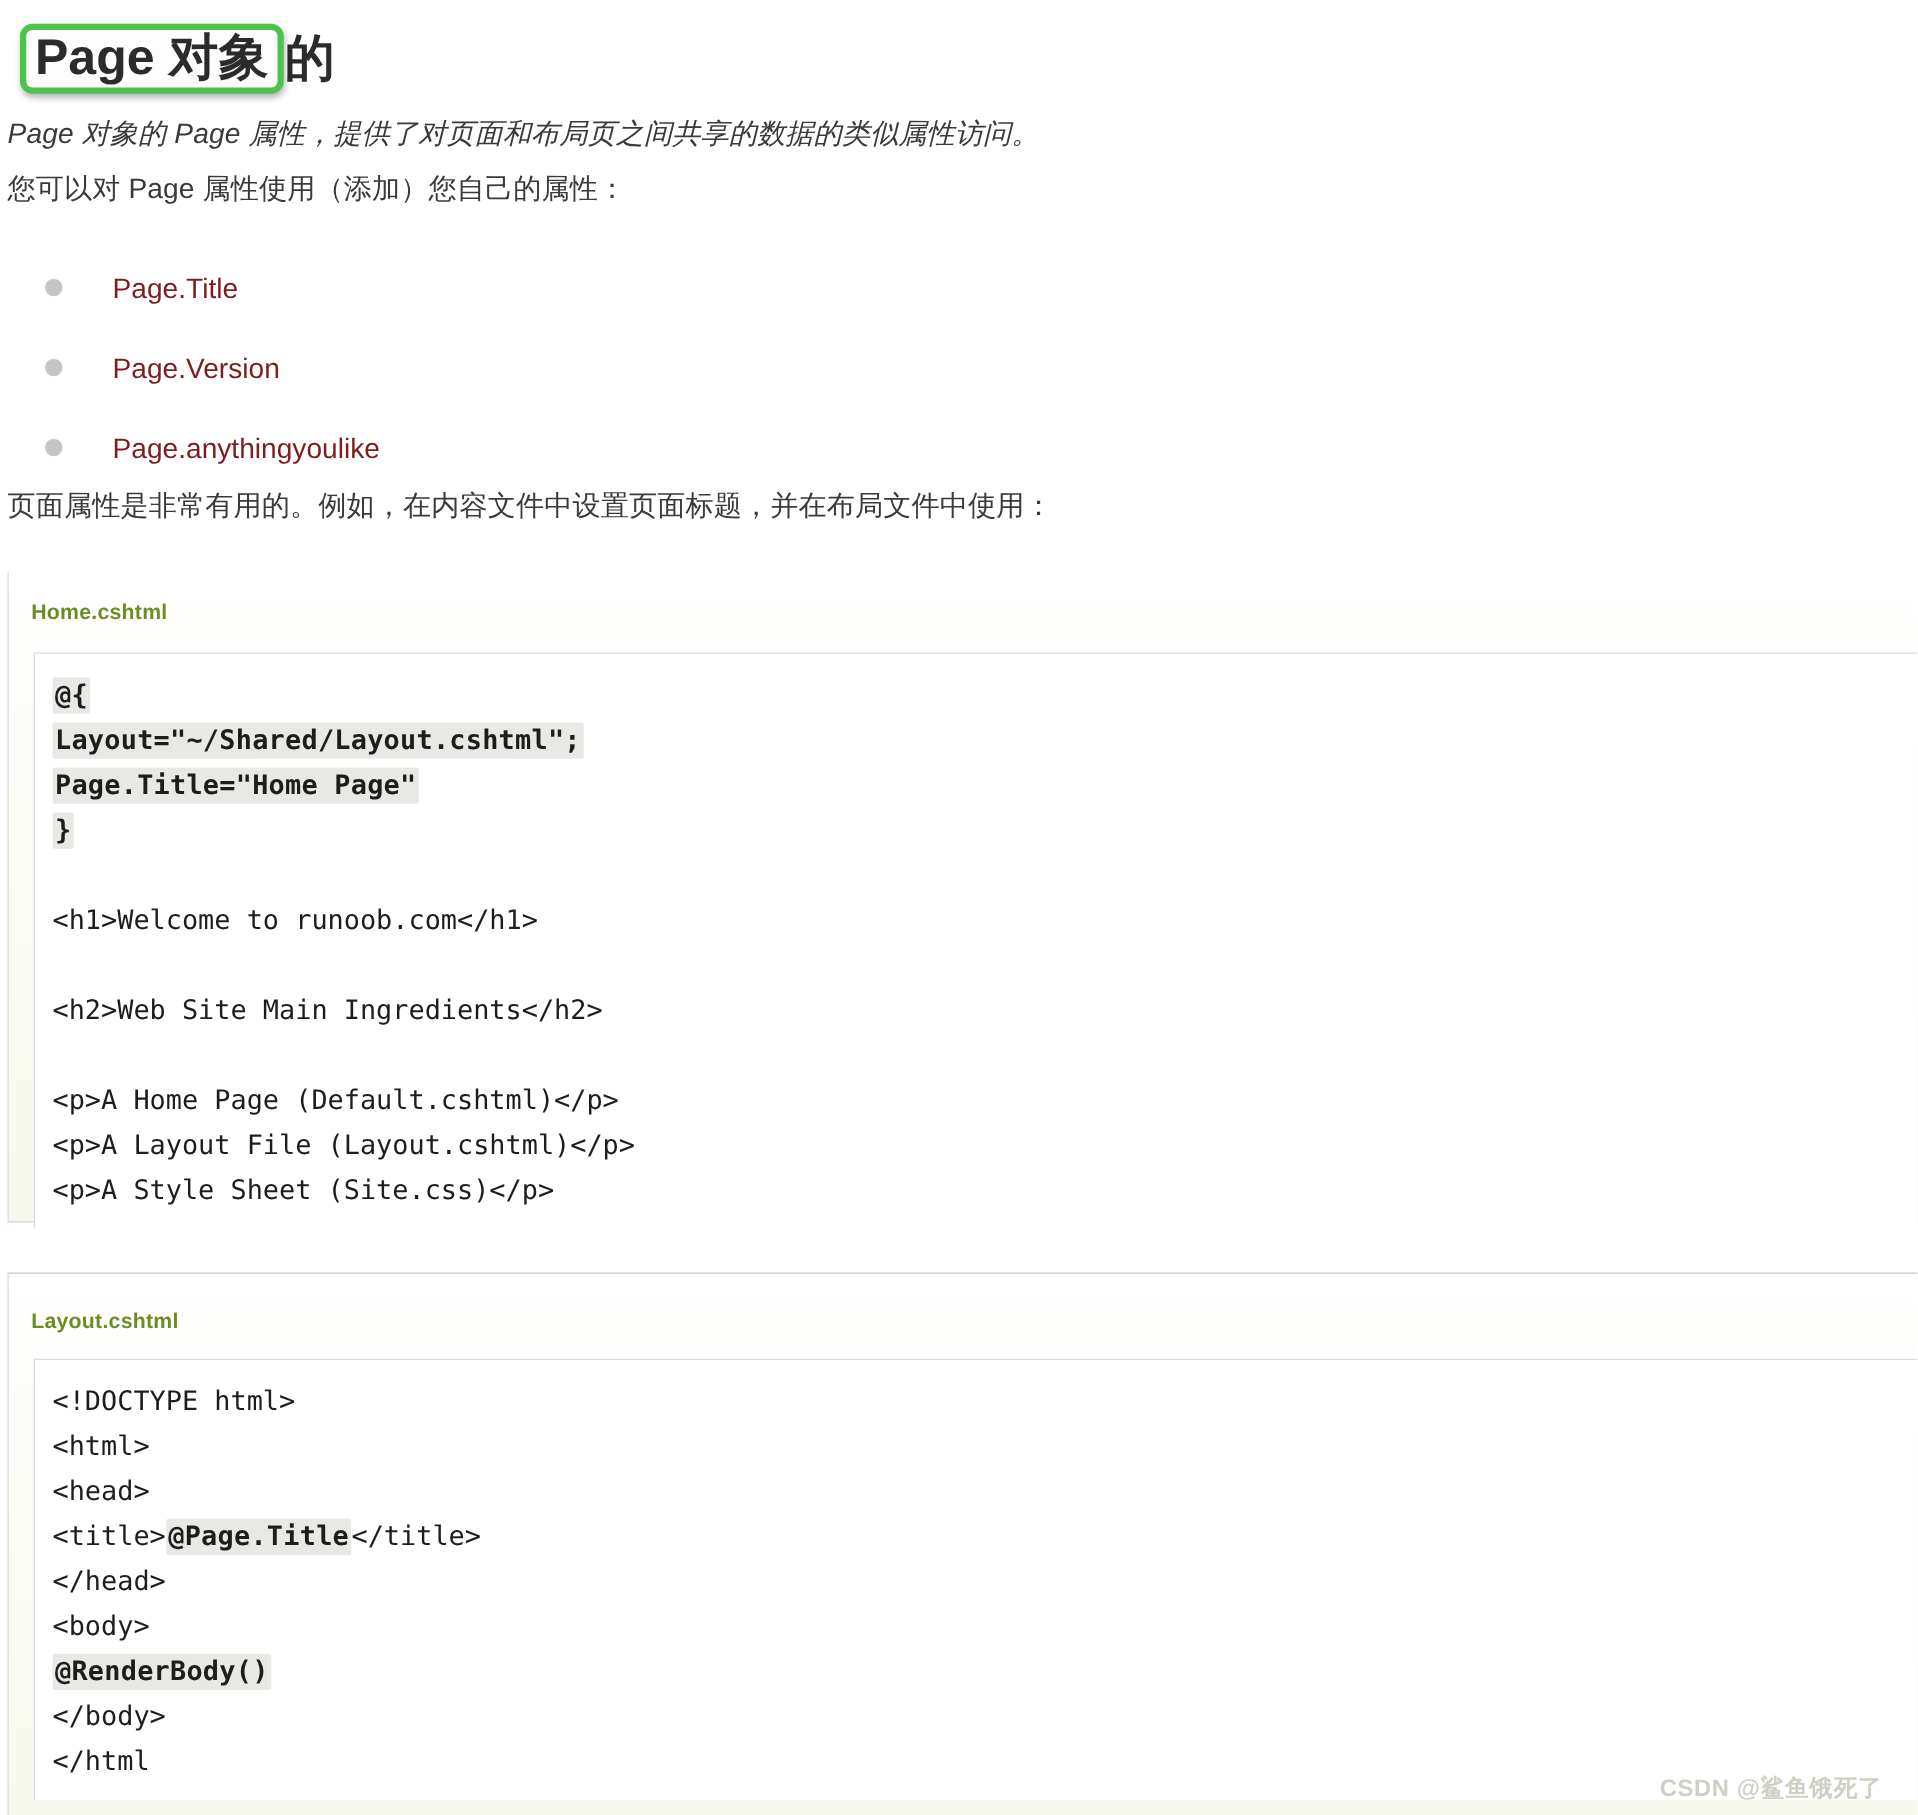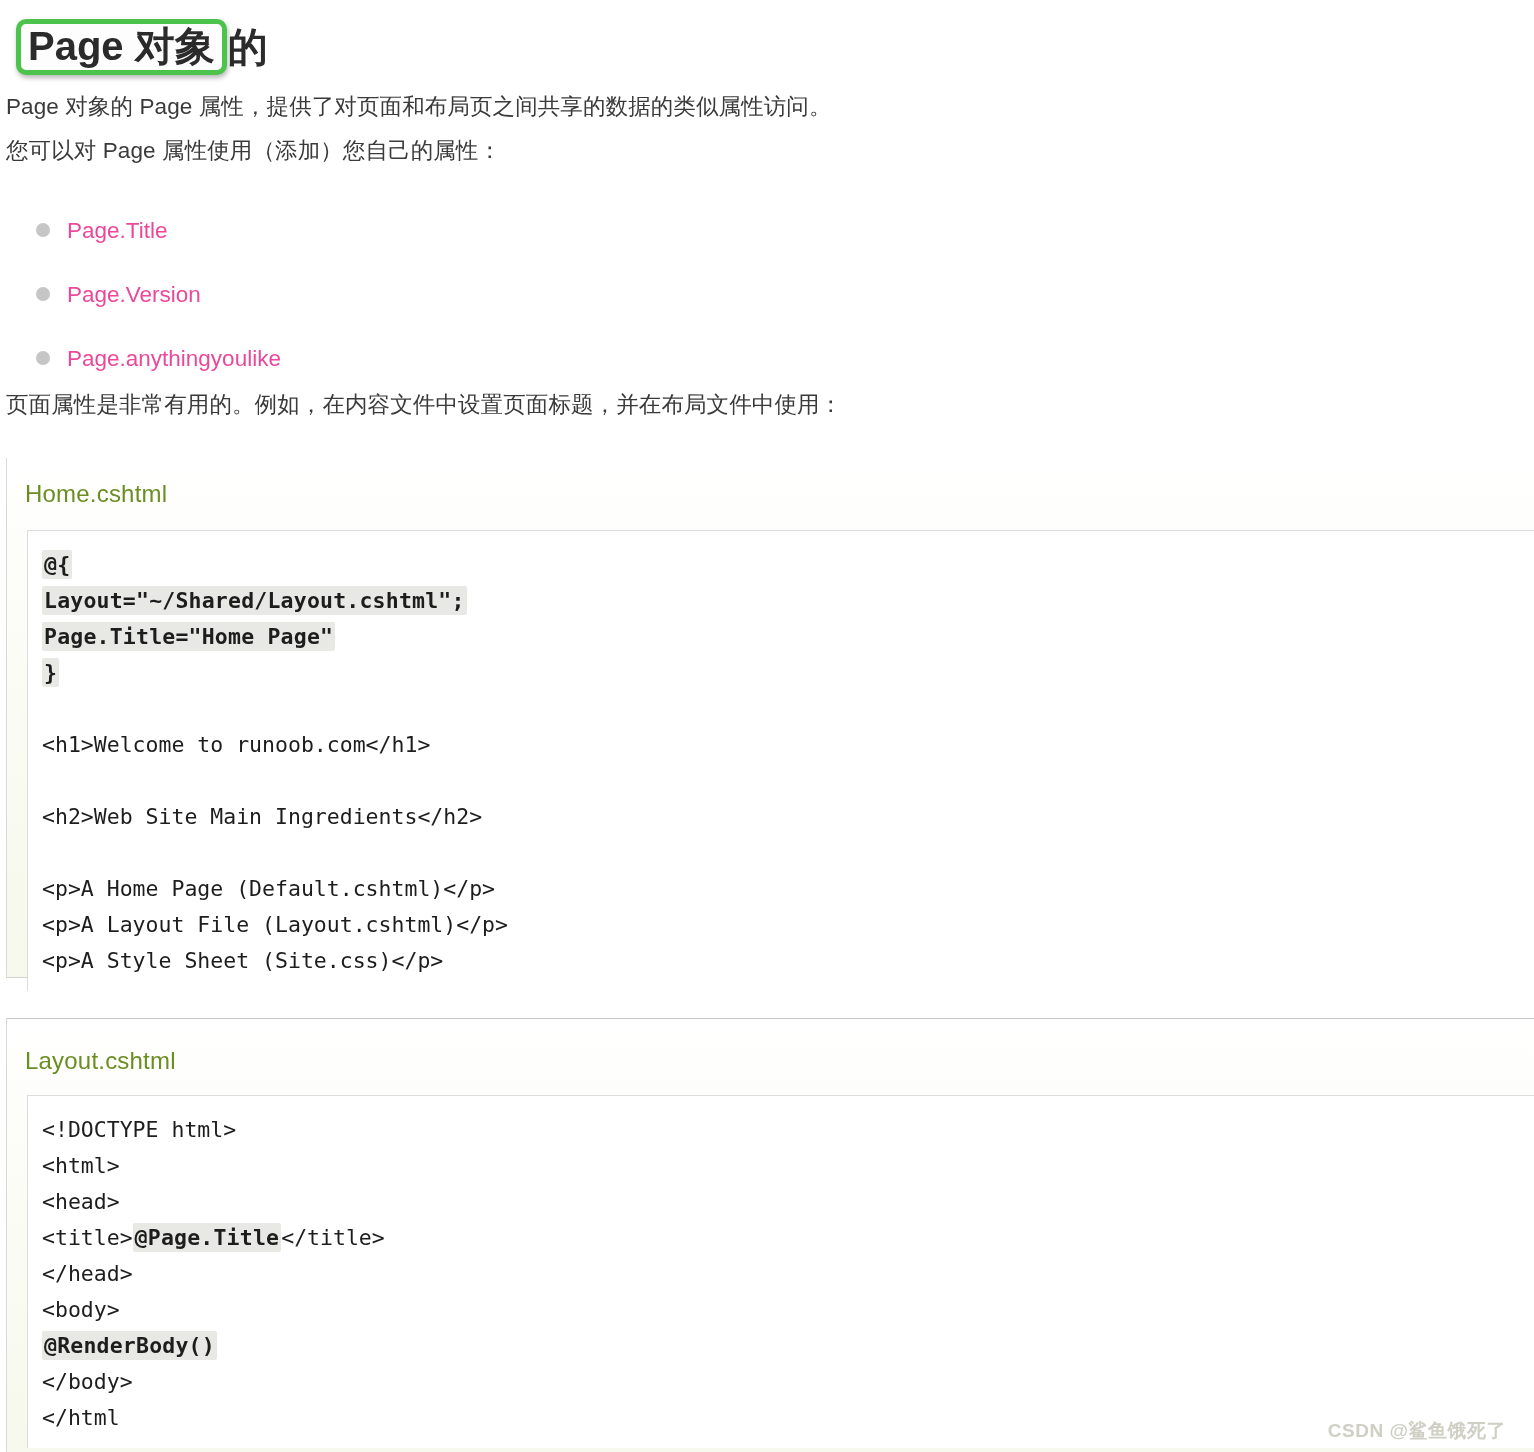--- a/index.html
+++ b/index.html
@@ -53,39 +53,39 @@
 
   
   .para {
     font-size: 22.5px;
     line-height: 1.5;
     color: #3a3a3a;
     margin: 0;
     padding: 0 10px 0 6px;
     letter-spacing: 0.1px;
   }
-  #para-intro-1 { position: absolute; left: 0; top: 90px; }
+  #para-intro-1 { position: absolute; left: 0; top: 90px; font-style: italic; }
   #para-intro-2 { position: absolute; left: 0; top: 134px; }
   #para-usecase { position: absolute; left: 0; top: 388px; }
 
   
   .bullet-list {
     position: absolute;
     left: 0;
     top: 198px;
     margin: 0;
     padding: 0;
     list-style: none;
   }
   .bullet-item {
     position: relative;
-    padding-left: 67px;
+    padding-left: 90px;
     font-size: 22.5px;
     line-height: 1.2;
-    color: #ec4899;
+    color: #7f1d1d;
     height: 64px;
     display: flex;
     align-items: center;
   }
   .bullet-dot {
     position: absolute;
     left: 36px;
     top: 50%;
     margin-top: -7px;
     width: 14px;
@@ -100,22 +100,22 @@
     left: 6px;
     width: 1528px;
     background: linear-gradient(to bottom, #ffffff 0%, #fbfcf6 38%, #f6f8ec 100%);
     border-left: 1px solid #d9d9d9;
     padding: 0;
   }
   #example-box-home { top: 458px; height: 520px; border-bottom: 1px solid #d2d2d2; }
   #example-box-layout { top: 1018px; height: 460px; border-top: 1px solid #c8c8c8; }
 
   .example-title {
-    font-size: 24px;
-    font-weight: normal;
+    font-size: 17px;
+    font-weight: bold;
     color: #6b8e23;
     padding: 22px 0 0 18px;
     margin: 0;
     letter-spacing: 0.2px;
   }
   #example-box-layout .example-title { padding-top: 28px; }
 
   .code-area {
     margin: 22px 0 0 20px;
     background: #ffffff;

